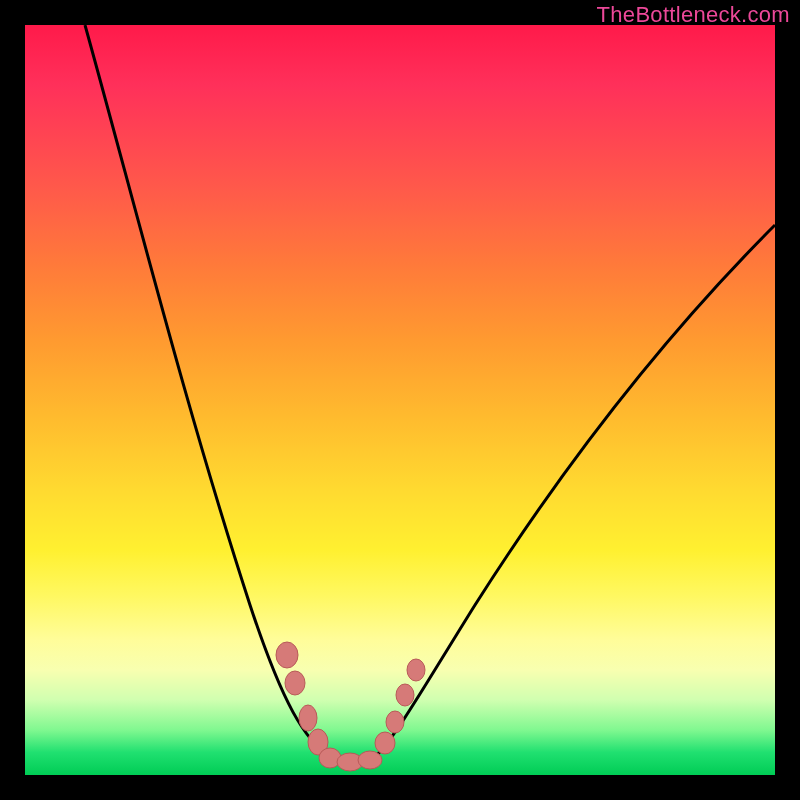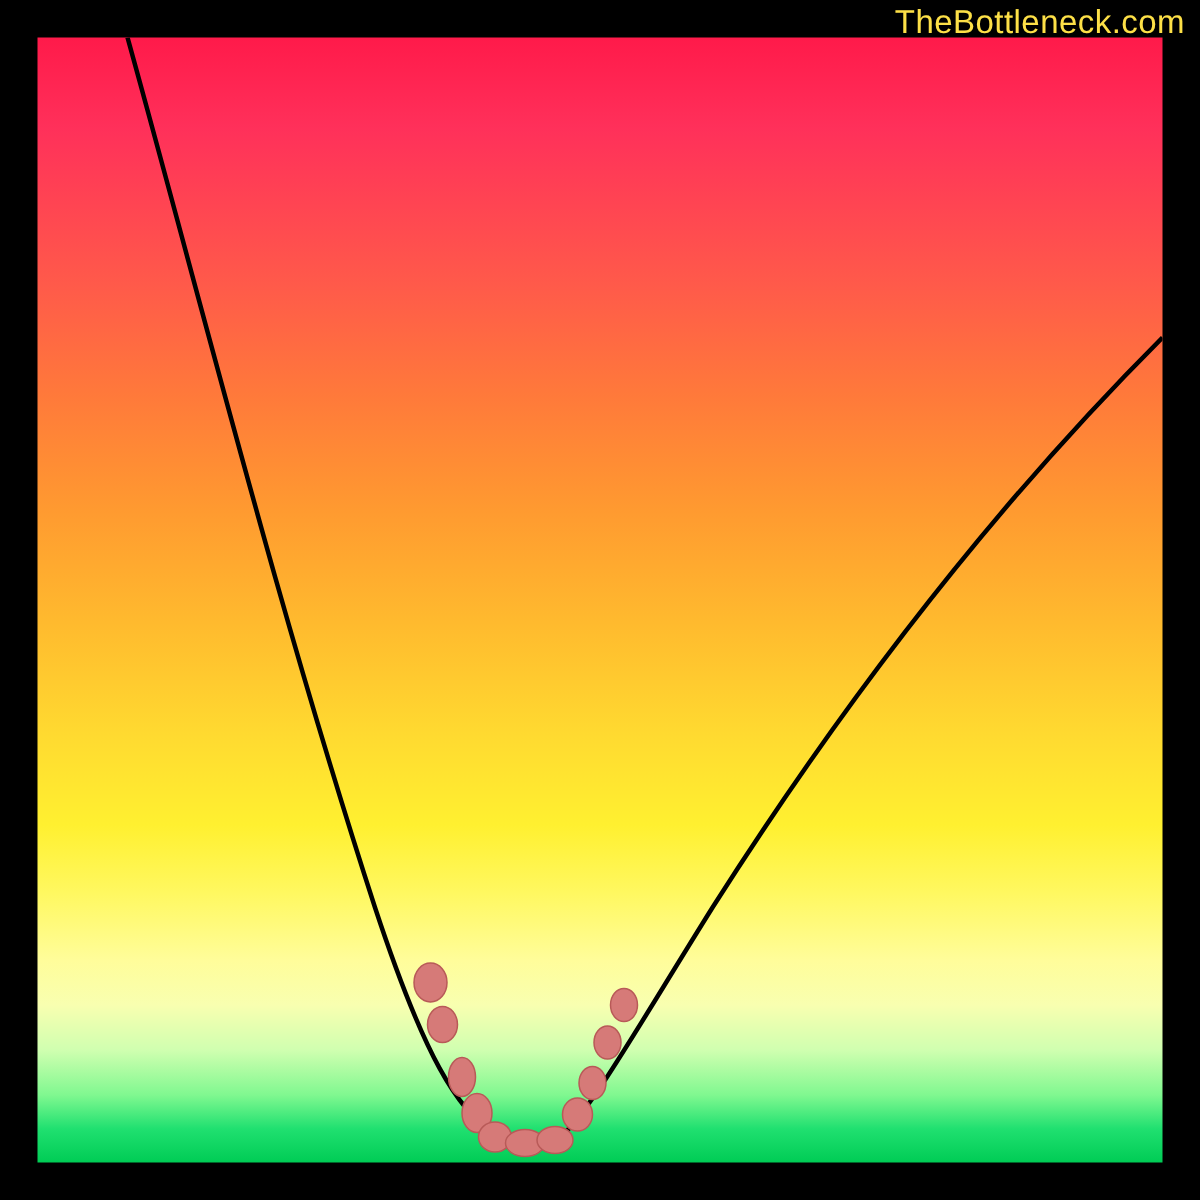--- a/index.html
+++ b/index.html
@@ -41,21 +41,21 @@
       #d0ffb0 90%,
       #80f890 94%,
       #20e070 97%,
       #00cc55 100%
     );
   }
   .watermark {
     position: absolute;
     top: 2px;
     right: 10px;
-    color: #fde047;
+    color: #ec4899;
     font-size: 22px;
     font-weight: 500;
     letter-spacing: 0.3px;
     z-index: 50;
   }
   svg.curves {
     position: absolute;
     top: 0;
     left: 0;
     width: 750px;

